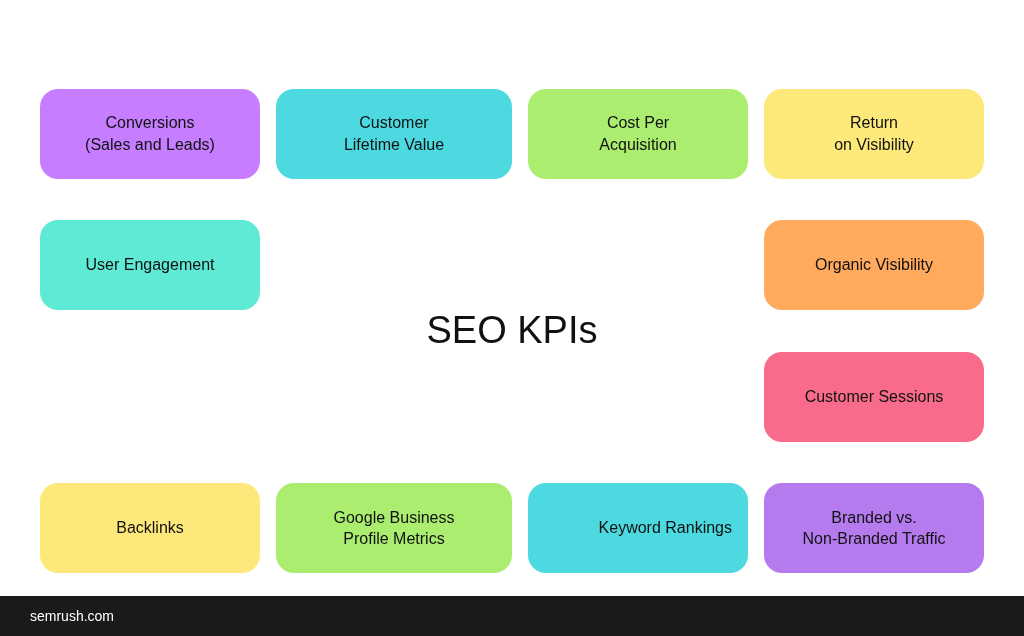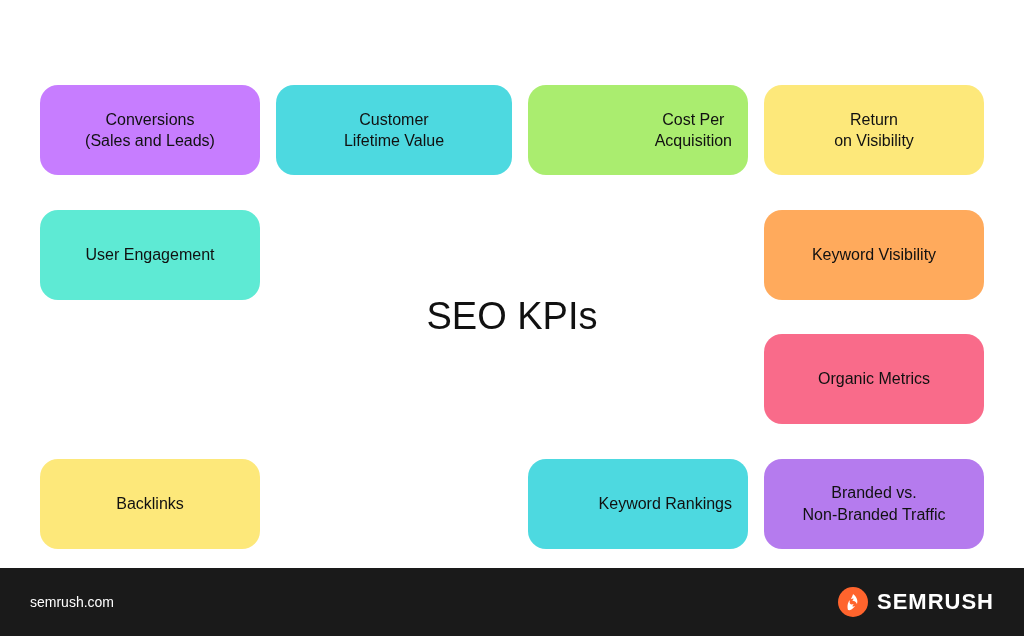--- a/index.html
+++ b/index.html
@@ -62,40 +62,40 @@
     .center-title h1 {
       font-size: 38px;
       font-weight: 400;
       line-height: 1.25;
       color: #111;
     }
 
     
     .row1-col1 { grid-column: 1; grid-row: 1; }
     .row1-col2 { grid-column: 2; grid-row: 1; }
-    .row1-col3 { grid-column: 3; grid-row: 1; justify-content: flex-end; }
+    .row1-col3 { grid-column: 3; grid-row: 1; }
     .row1-col4 { grid-column: 4; grid-row: 1; }
 
     
     .row2-col1 { grid-column: 1; grid-row: 2; }
     .row2-col4 { grid-column: 4; grid-row: 2; }
 
     
     .row3-col1 { grid-column: 1; grid-row: 3; }
     .row3-col4 { grid-column: 4; grid-row: 3; }
 
     
     .row4-col1 { grid-column: 1; grid-row: 4; }
     .row4-col2 { grid-column: 2; grid-row: 4; }
     .row4-col3 { grid-column: 3; grid-row: 4; justify-content: flex-end; }
     .row4-col4 { grid-column: 4; grid-row: 4; }
 
     .footer {
       background: #1a1a1a;
-      height: 68px;
+      height: 40px;
       display: flex;
       align-items: center;
       justify-content: space-between;
       padding: 0 30px;
     }
 
     .footer-url {
       color: #fff;
       font-size: 14px;
       font-weight: 400;
@@ -145,44 +145,39 @@
     <span style="white-space:pre-line">User Engagement</span>
   </div>
 
   <div class="center-title">
     <h1>
       <span>SEO KPIs</span><br>
     </h1>
   </div>
 
   <div class="kpi-card salmon row2-col4" style="background-color:#ffaa5c;">
-    <span style="white-space:pre-line">Keyword Visibility</span>
+    <span style="white-space:pre-line">Organic Visibility</span>
   </div>
 
   <div class="kpi-card pink row3-col4" style="background-color:#f96b8a;">
-    <span style="white-space:pre-line">Organic Metrics</span>
+    <span style="white-space:pre-line">Customer Sessions</span>
   </div>
 
   <div class="kpi-card yellow row4-col1">
     <span style="white-space:pre-line">Backlinks</span>
+  </div>
+  <div class="kpi-card green row4-col2">
+    <span style="white-space:pre-line">Google Business
+Profile Metrics</span>
   </div>
   <div class="kpi-card cyan row4-col3">
     <span style="white-space:pre-line">Keyword Rankings</span>
   </div>
   <div class="kpi-card purple2 row4-col4" style="background-color:#b57bee;">
     <span style="white-space:pre-line">Branded vs.
 Non-Branded Traffic</span>
   </div>
 
 </div>
 
 <footer class="footer">
   <span class="footer-url">semrush.com</span>
-  <div class="footer-logo">
-    <svg class="semrush-icon" viewBox="0 0 32 32" xmlns="http://www.w3.org/2000/svg">
-
-      <circle cx="16" cy="16" r="15" fill="#ff642d"></circle>
-      <path d="M11 24 C11 24 9 18 13 14 C13 14 11 20 17 18 C17 18 13 22 18 20 C18 20 15 25 11 24Z" fill="white"></path>
-      <path d="M16 8 C16 8 22 12 20 18 C20 18 18 14 15 15 C15 15 19 11 14 13 C14 13 16 9 16 8Z" fill="white"></path>
-    </svg>
-    <span class="footer-brand">SEMRUSH</span>
-  </div>
 </footer>
 
 </body></html>

